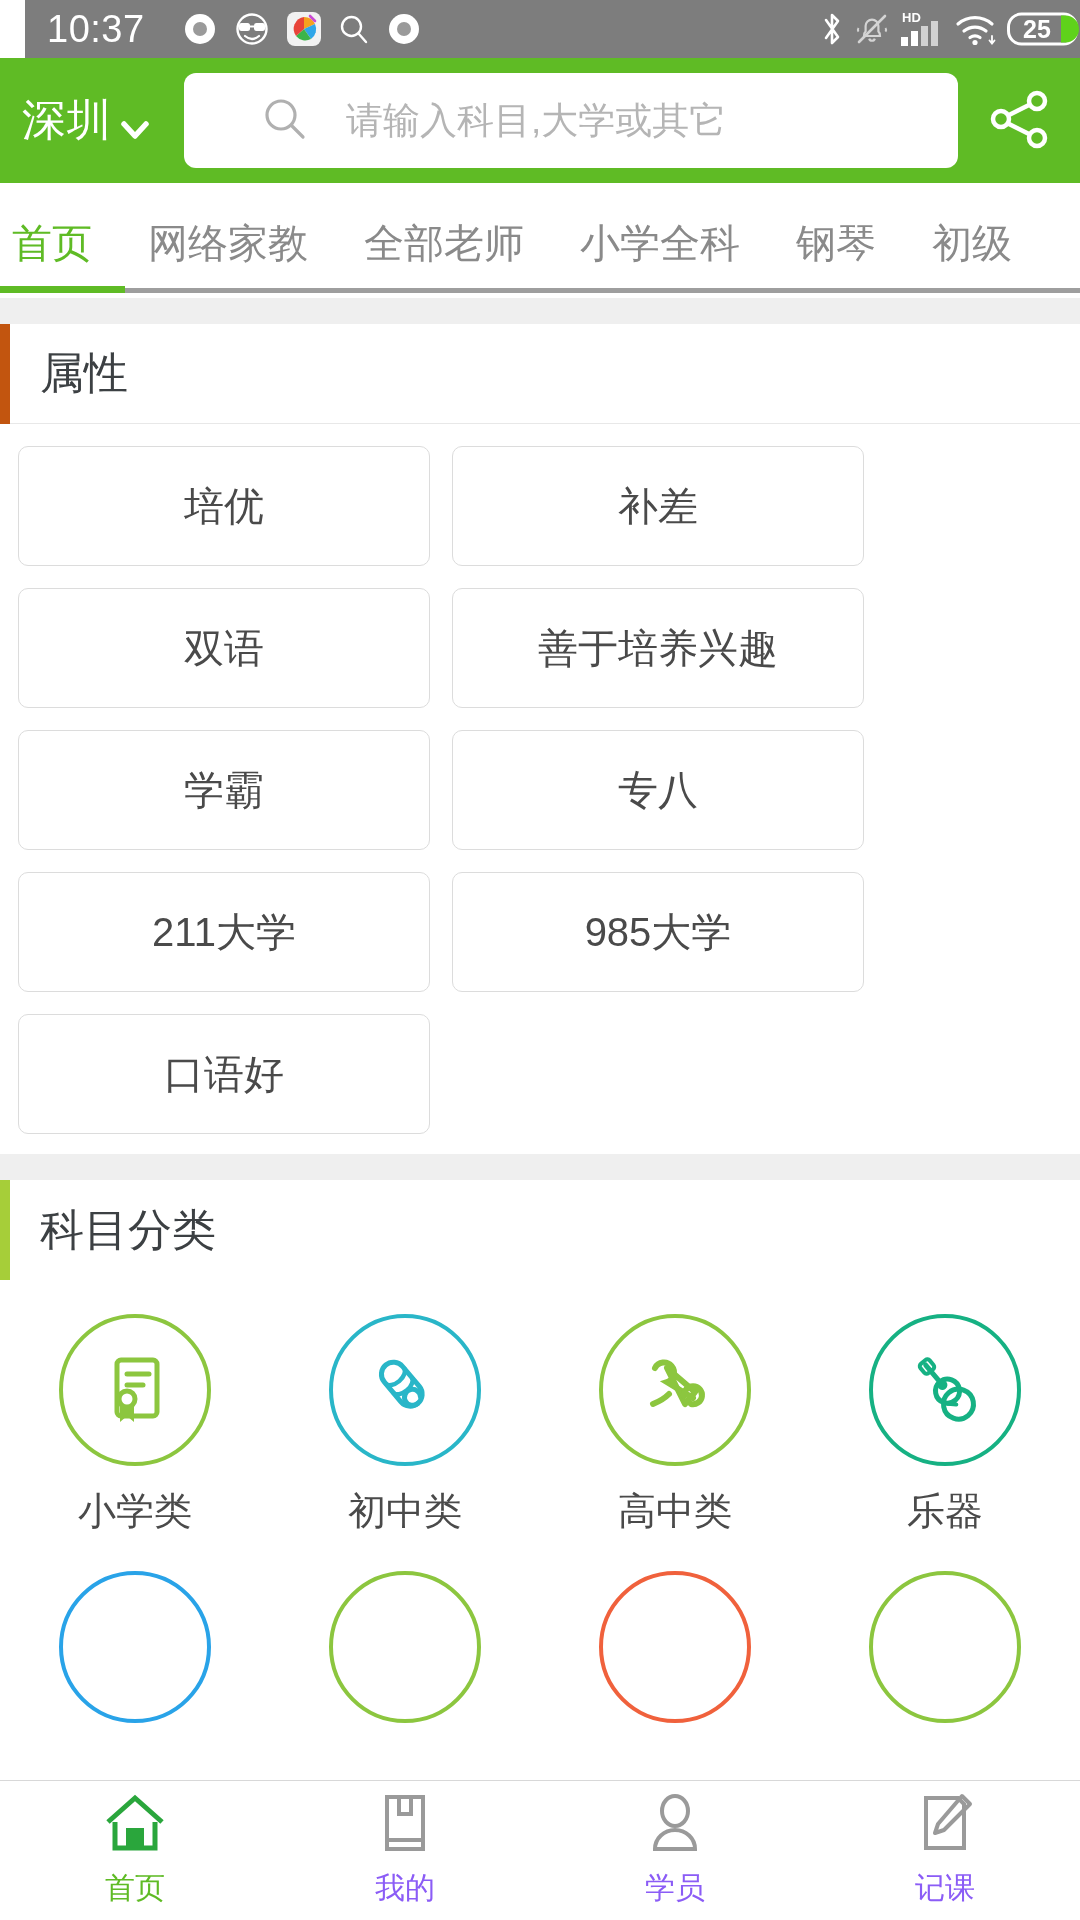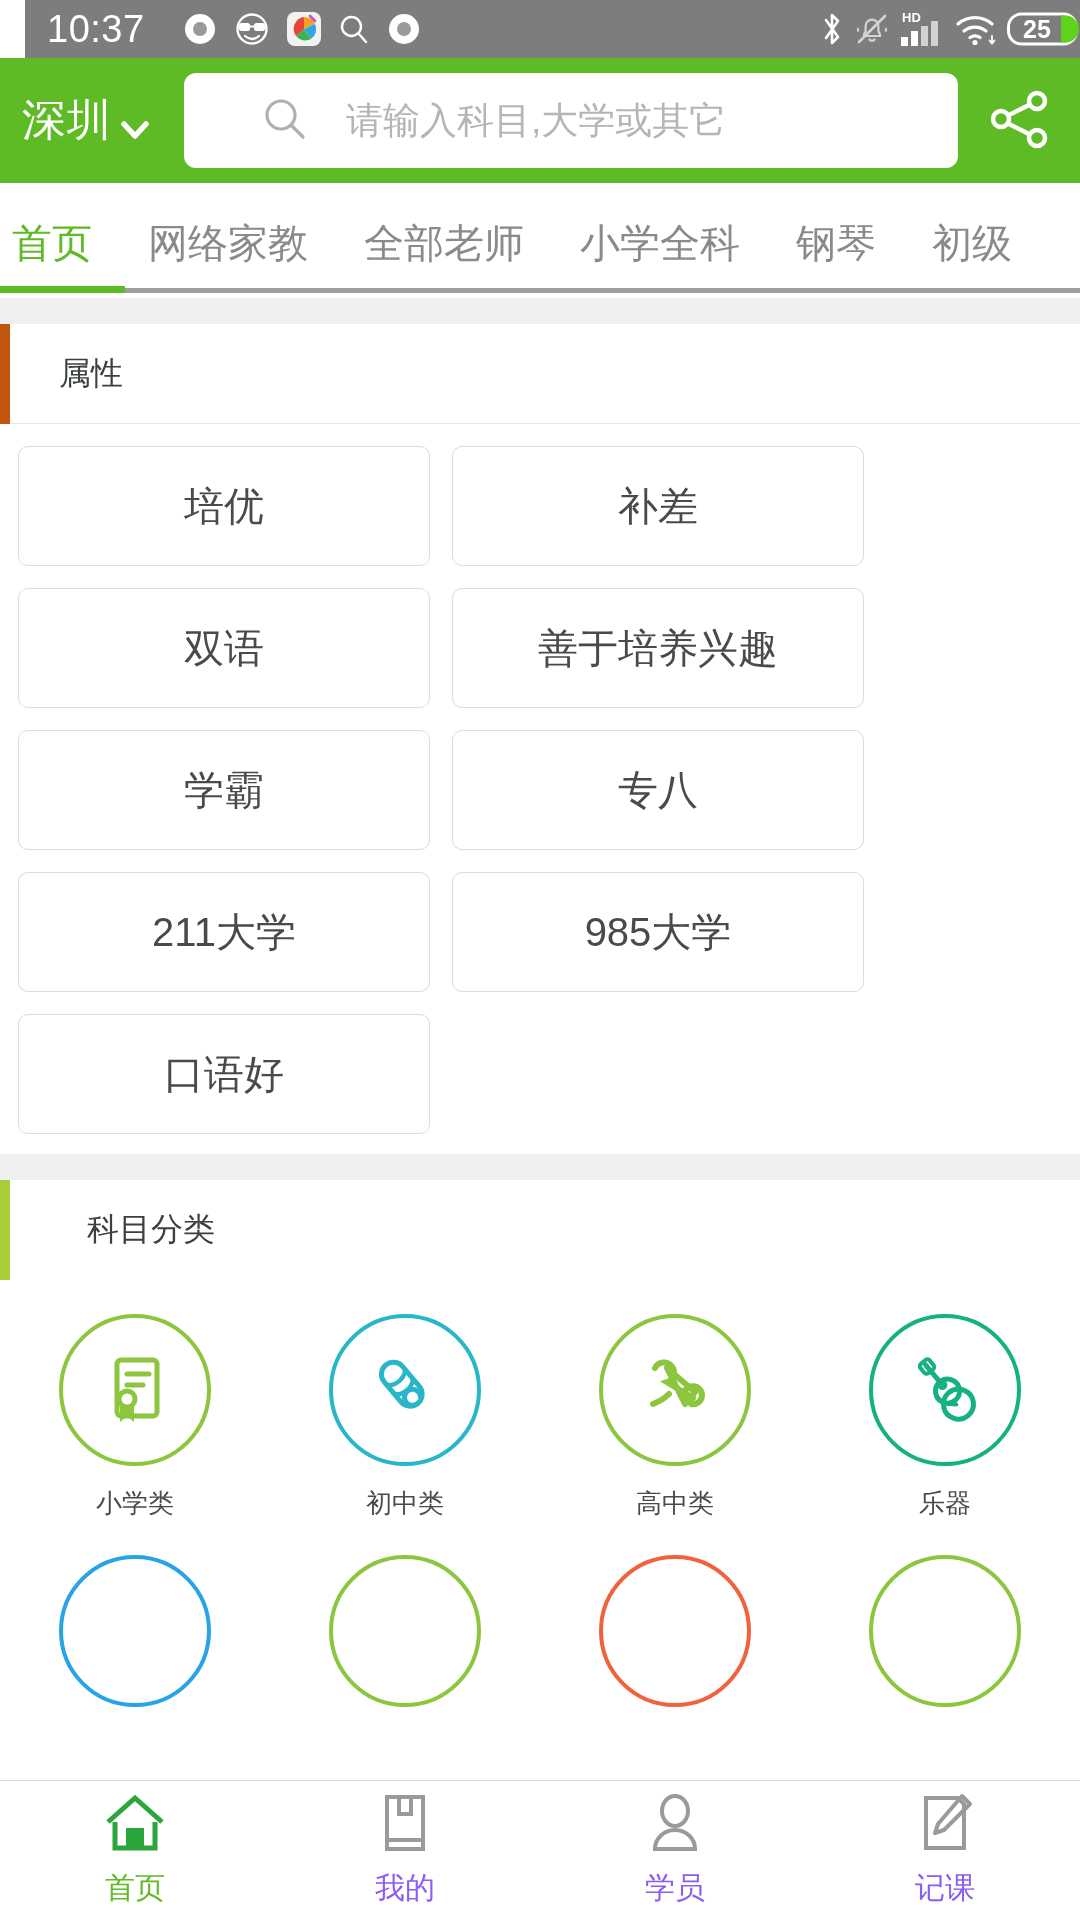--- a/index.html
+++ b/index.html
@@ -68,21 +68,21 @@
 
   
   .gap{ background:#efefef; width:1080px; height:26px; }
 
   
   .section-head{
     display:flex; align-items:center; height:100px; background:#fff;
     border-bottom:1px solid #e8e8e8; position:relative;
   }
   .accent{ position:absolute; left:0; top:0; width:10px; height:100px; }
-  .section-title{ font-size:32px; color:#3c4043; margin-left:59px; }
+  .section-title{ font-size:44px; color:#3c4043; margin-left:40px; }
 
   
   .attr-grid{
     background:#fff; padding:22px 18px 20px 18px;
     display:flex; flex-wrap:wrap; gap:22px 22px;
   }
   .attr-btn{
     width:412px; height:120px; border:1px solid #dcdcdc; border-radius:10px;
     display:flex; align-items:center; justify-content:center;
     font-size:40px; color:#4a4a4a; background:#fff;
@@ -94,21 +94,21 @@
     padding:34px 0 0 0;
   }
   .cat-item{
     width:270px; display:flex; flex-direction:column; align-items:center;
     margin-bottom:34px;
   }
   .cat-circle{
     width:152px; height:152px; border-radius:50%; border:4px solid #8cc63f;
     display:flex; align-items:center; justify-content:center; background:#fff;
   }
-  .cat-label{ margin-top:20px; font-size:26px; color:#4a4a4a; }
+  .cat-label{ margin-top:20px; font-size:38px; color:#4a4a4a; }
 
   
   .bottomnav{
     position:absolute; bottom:0; left:0; width:1080px; height:140px;
     background:#fff; border-top:1px solid #d8d8d8;
     display:flex; align-items:center;
   }
   .nav-item{
     flex:1; display:flex; flex-direction:column; align-items:center; justify-content:center;
     gap:10px;
@@ -275,21 +275,21 @@
       <div class="attr-btn">善于培养兴趣</div>
       <div class="attr-btn">学霸</div>
       <div class="attr-btn">专八</div>
       <div class="attr-btn">211大学</div>
       <div class="attr-btn">985大学</div>
       <div class="attr-btn">口语好</div>
     </div>
 
     <div class="gap"></div>
 
-    <div class="section-head" style="border-bottom:none;padding-left:28px;">
+    <div class="section-head" style="border-bottom:none;">
       <span class="accent" style="background:#a6ce39;"></span>
       <span class="section-title">科目分类</span>
     </div>
 
     <div class="cat-grid">
 
       <div class="cat-item">
         <div class="cat-circle" style="border-color:#8cc63f;">
           <span>
             <svg width="84" height="84" viewBox="0 0 84 84">

